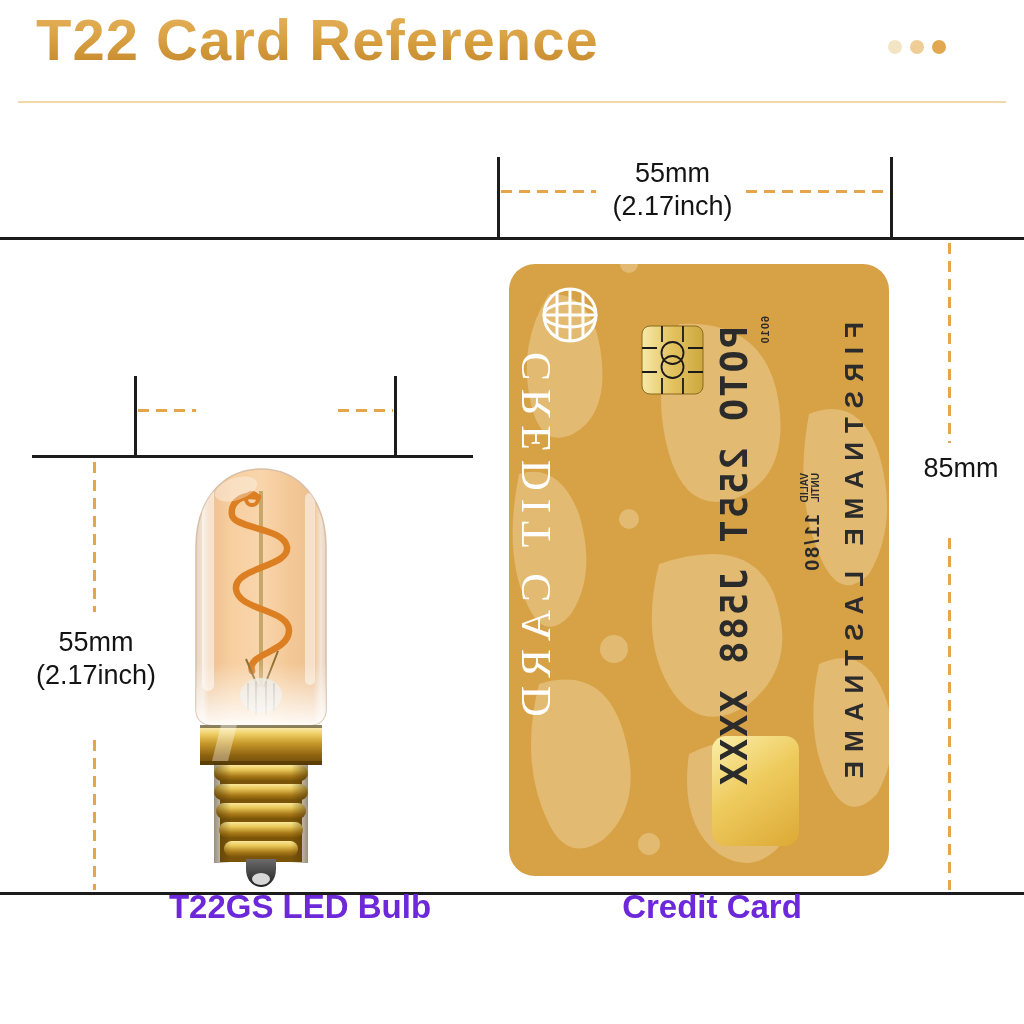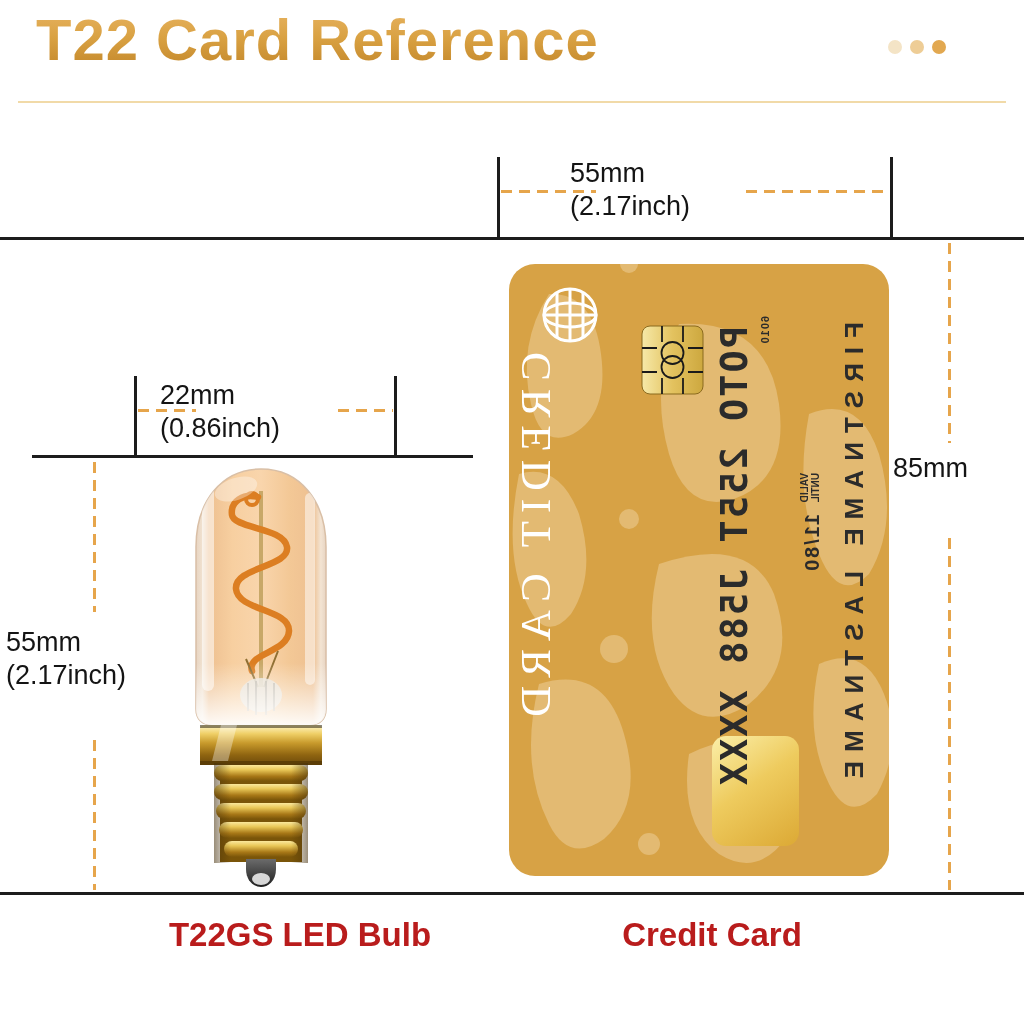--- a/index.html
+++ b/index.html
@@ -37,28 +37,28 @@
           background:repeating-linear-gradient(180deg,#E6A54B 0 11px,transparent 11px 18px);}
   .dash-top-a{left:501px;top:190px;width:95px;}
   .dash-top-b{left:746px;top:190px;width:143px;}
   .dash-bulbw-a{left:138px;top:409px;width:58px;}
   .dash-bulbw-b{left:338px;top:409px;width:55px;}
   .dash-left-a{left:93px;top:462px;height:150px;}
   .dash-left-b{left:93px;top:740px;height:150px;}
   .dash-right-a{left:948px;top:243px;height:200px;}
   .dash-right-b{left:948px;top:538px;height:352px;}
 
-  .dim{position:absolute;text-align:left;font-size:27px;line-height:33px;color:#141414;}
+  .dim{position:absolute;text-align:center;font-size:27px;line-height:33px;color:#141414;}
   .dim-card-w{left:570px;top:157px;width:205px;}
   .dim-bulb-w{left:160px;top:379px;width:205px;}
   .dim-bulb-h{left:6px;top:626px;width:180px;}
   .dim-card-h{left:893px;top:452px;width:136px;}
 
   
-  .obj-label{position:absolute;top:916px;font-size:33px;font-weight:700;color:#b91c1c;
+  .obj-label{position:absolute;top:888px;font-size:33px;font-weight:700;color:#6d28d9;
              text-align:center;width:320px;}
   .label-bulb{left:140px;}
   .label-card{left:552px;}
 
   
   .card{position:absolute;left:509px;top:264px;width:380px;height:612px;border-radius:26px;
         background:#D7A245;overflow:hidden;}
   .card-inner{position:absolute;width:612px;height:380px;left:50%;top:50%;
               margin-left:-306px;margin-top:-190px;
               transform:scaleX(-1) rotate(90deg);}
@@ -109,24 +109,20 @@
   <div class="dash-h dash-bulbw-b"></div>
   <div class="dash-v dash-left-a"></div>
   <div class="dash-v dash-left-b"></div>
   <div class="dash-v dash-right-a"></div>
   <div class="dash-v dash-right-b"></div>
 
   <div class="dim dim-card-w">
     <div>55mm</div>
     <div>(2.17inch)</div>
   </div>
-  <div class="dim dim-bulb-w">
-    <div>22mm</div>
-    <div>(0.86inch)</div>
-  </div>
   <div class="dim dim-bulb-h">
     <div>55mm</div>
     <div>(2.17inch)</div>
   </div>
   <div class="dim dim-card-h">
     <div>85mm</div>
   </div>
 
   <svg class="bulb" width="150" height="428" viewBox="0 0 150 428">
     <defs>

